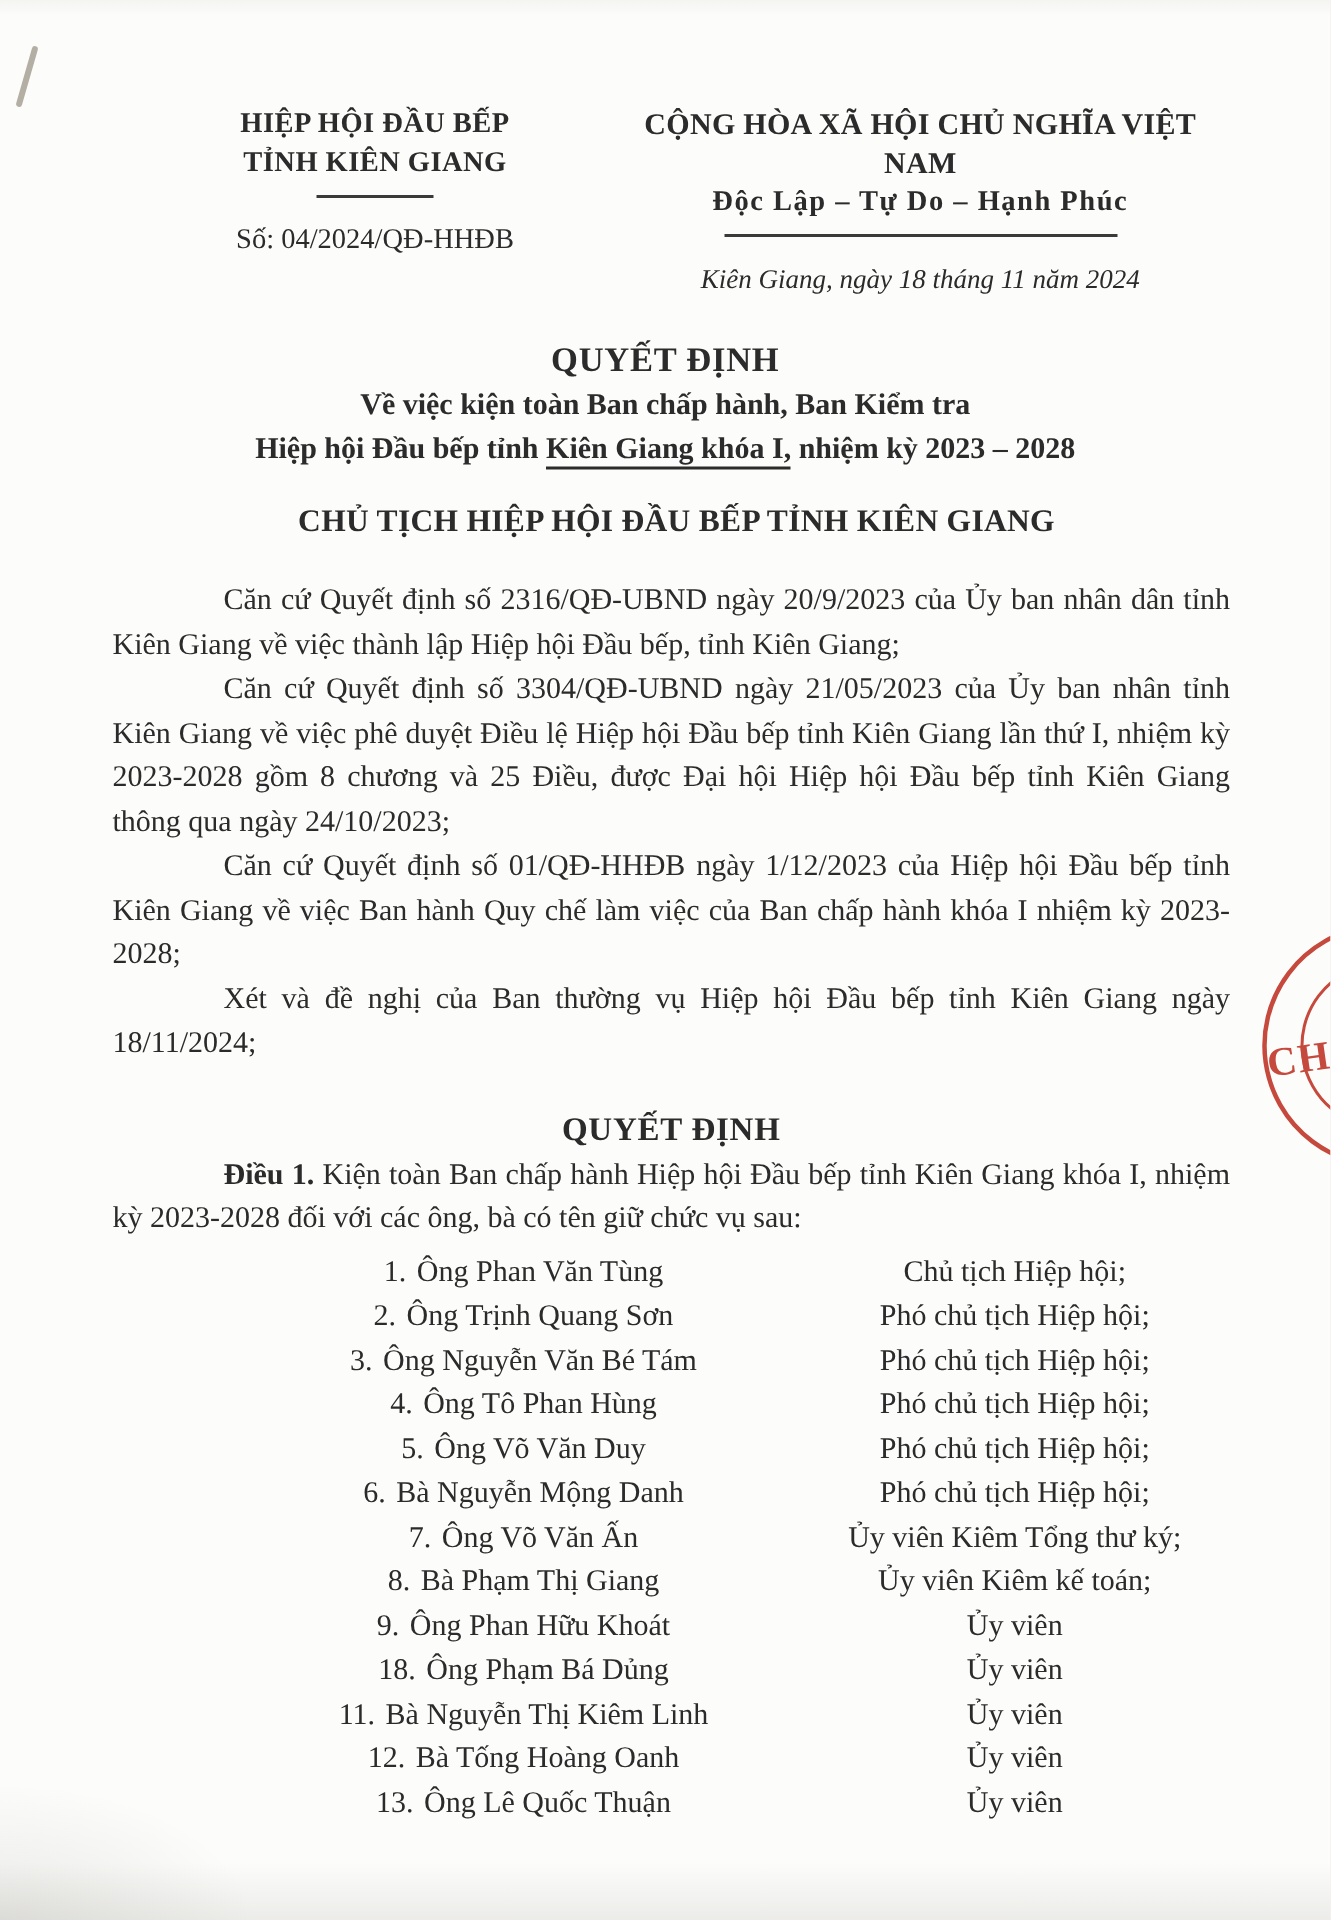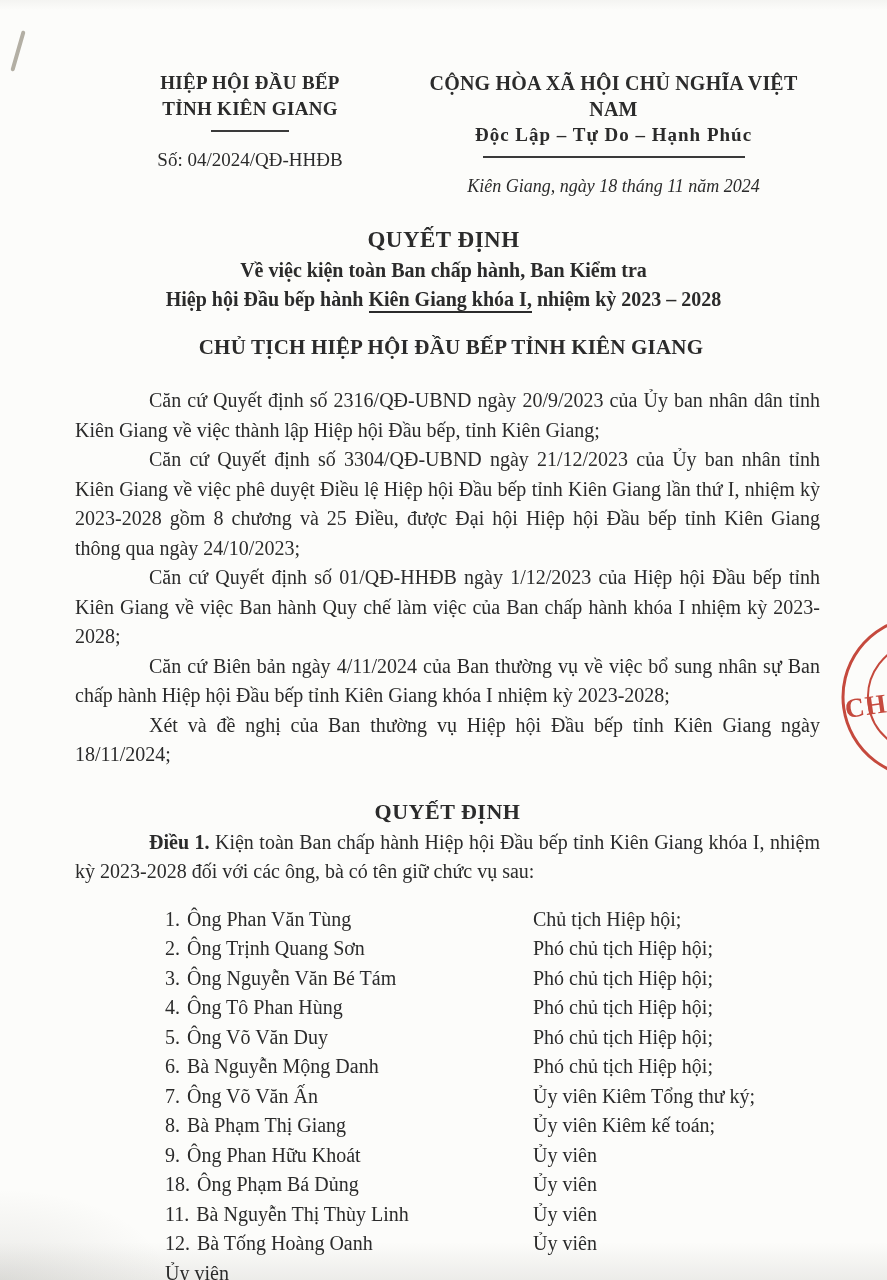--- a/index.html
+++ b/index.html
@@ -43,21 +43,21 @@
   .body-text{padding:0 67px 0 75px;}
   .preamble{margin-top:26px;}
   .preamble p, .article{
     margin:0;font-size:20px;line-height:29.5px;
     text-align:justify;text-indent:74px;
   }
   .decision-heading{margin:28px 0 0;text-align:center;font-size:22px;line-height:27px;font-weight:700;letter-spacing:.5px;}
   .article{margin-top:3px;}
   .article b{font-weight:700;}
   
-  .members{margin-top:18px;}
+  .members{margin-top:6px;text-align:center;}
   .mrow{display:grid;grid-template-columns:368px 1fr;padding-left:90px;font-size:20px;line-height:29.5px;}
   .mno{margin-right:7px;}
   
   .stamp{position:absolute;left:830px;top:605px;width:200px;height:195px;opacity:.92;}
 </style>
 </head>
 <body>
 
 <div class="page">
 
@@ -75,31 +75,30 @@
       <div class="nat-line2">Độc Lập – Tự Do – Hạnh Phúc</div>
       <hr class="rule rule-right">
       <div class="place-date">Kiên Giang, ngày 18 tháng 11 năm 2024</div>
     </div>
   </header>
 
   <section class="title-block">
     <h1 class="doc-title">QUYẾT ĐỊNH</h1>
     <div class="subject">
       <div>Về việc kiện toàn Ban chấp hành, Ban Kiểm tra</div>
-      <div><span>Hiệp hội Đầu bếp hành </span><span class="u">Kiên Giang khóa I,</span><span> nhiệm kỳ 2023 – 2028</span></div>
+      <div><span>Hiệp hội Đầu bếp tỉnh </span><span class="u">Kiên Giang khóa I,</span><span> nhiệm kỳ 2023 – 2028</span></div>
     </div>
     <h2 class="authority">CHỦ TỊCH HIỆP HỘI ĐẦU BẾP TỈNH KIÊN GIANG</h2>
   </section>
 
   <div class="body-text">
     <section class="preamble">
       <p>Căn cứ Quyết định số 2316/QĐ-UBND ngày 20/9/2023 của Ủy ban nhân dân tỉnh Kiên Giang về việc thành lập Hiệp hội Đầu bếp, tỉnh Kiên Giang;</p>
-      <p>Căn cứ Quyết định số 3304/QĐ-UBND ngày 21/12/2023 của Ủy ban nhân tỉnh Kiên Giang về việc phê duyệt Điều lệ Hiệp hội Đầu bếp tỉnh Kiên Giang lần thứ I, nhiệm kỳ 2023-2028 gồm 8 chương và 25 Điều, được Đại hội Hiệp hội Đầu bếp tỉnh Kiên Giang thông qua ngày 24/10/2023;</p>
+      <p>Căn cứ Quyết định số 3304/QĐ-UBND ngày 21/05/2023 của Ủy ban nhân tỉnh Kiên Giang về việc phê duyệt Điều lệ Hiệp hội Đầu bếp tỉnh Kiên Giang lần thứ I, nhiệm kỳ 2023-2028 gồm 8 chương và 25 Điều, được Đại hội Hiệp hội Đầu bếp tỉnh Kiên Giang thông qua ngày 24/10/2023;</p>
       <p>Căn cứ Quyết định số 01/QĐ-HHĐB ngày 1/12/2023 của Hiệp hội Đầu bếp tỉnh Kiên Giang về việc Ban hành Quy chế làm việc của Ban chấp hành khóa I nhiệm kỳ 2023-2028;</p>
-      <p>Căn cứ Biên bản ngày 4/11/2024 của Ban thường vụ về việc bổ sung nhân sự Ban chấp hành Hiệp hội Đầu bếp tỉnh Kiên Giang khóa I nhiệm kỳ 2023-2028;</p>
       <p>Xét và đề nghị của Ban thường vụ Hiệp hội Đầu bếp tỉnh Kiên Giang ngày 18/11/2024;</p>
     </section>
 
     <section class="decision">
       <h3 class="decision-heading">QUYẾT ĐỊNH</h3>
       <p class="article"><b>Điều 1.</b><span> Kiện toàn Ban chấp hành Hiệp hội Đầu bếp tỉnh Kiên Giang khóa I, nhiệm kỳ 2023-2028 đối với các ông, bà có tên giữ chức vụ sau:</span></p>
       <div class="members">
   <div class="mrow">
     <span class="mcell"><span class="mno">1.</span><span>Ông Phan Văn Tùng</span></span>
     <span class="mrole">Chủ tịch Hiệp hội;</span>
@@ -144,30 +143,31 @@
     <span class="mcell"><span class="mno">9.</span><span>Ông Phan Hữu Khoát</span></span>
     <span class="mrole">Ủy viên</span>
   </div>
 
   <div class="mrow">
     <span class="mcell"><span class="mno">18.</span><span>Ông Phạm Bá Dủng</span></span>
     <span class="mrole">Ủy viên</span>
   </div>
 
   <div class="mrow">
-    <span class="mcell"><span class="mno">11.</span><span>Bà Nguyễn Thị Thùy Linh</span></span>
+    <span class="mcell"><span class="mno">11.</span><span>Bà Nguyễn Thị Kiêm Linh</span></span>
     <span class="mrole">Ủy viên</span>
   </div>
 
   <div class="mrow">
     <span class="mcell"><span class="mno">12.</span><span>Bà Tống Hoàng Oanh</span></span>
     <span class="mrole">Ủy viên</span>
   </div>
 
   <div class="mrow">
+    <span class="mcell"><span class="mno">13.</span><span>Ông Lê Quốc Thuận</span></span>
     <span class="mrole">Ủy viên</span>
   </div>
 </div>
     </section>
   </div>
 
   <svg class="stamp" viewBox="0 0 200 195" xmlns="http://www.w3.org/2000/svg">
     <g transform="rotate(-8 93 92)">
       <circle cx="93" cy="92" r="80" fill="none" stroke-width="3" stroke="#c13a2d"></circle>
       <circle cx="93" cy="92" r="55" fill="none" stroke-width="2" stroke="#c13a2d"></circle>

